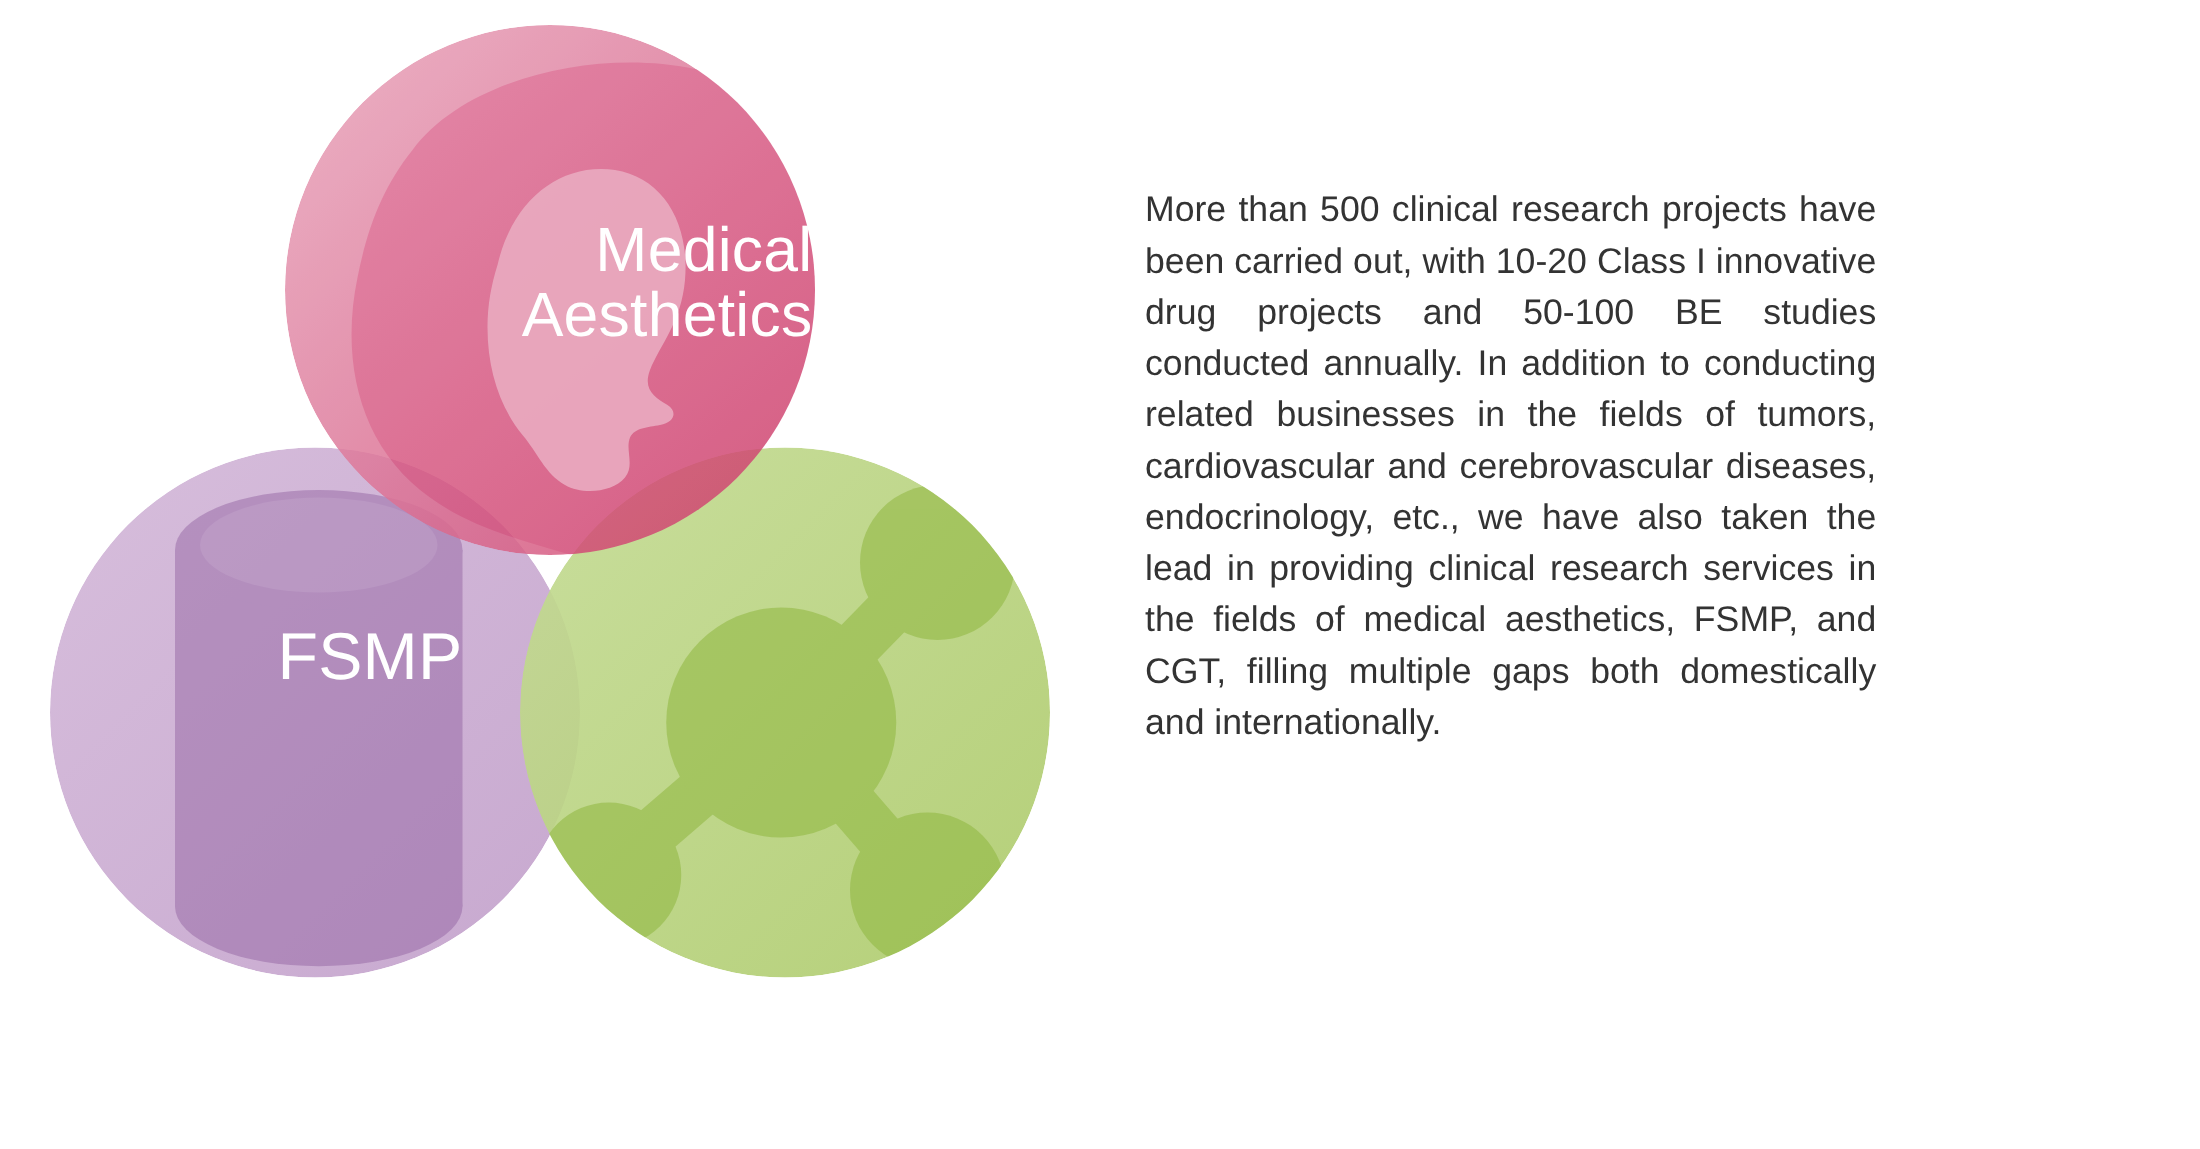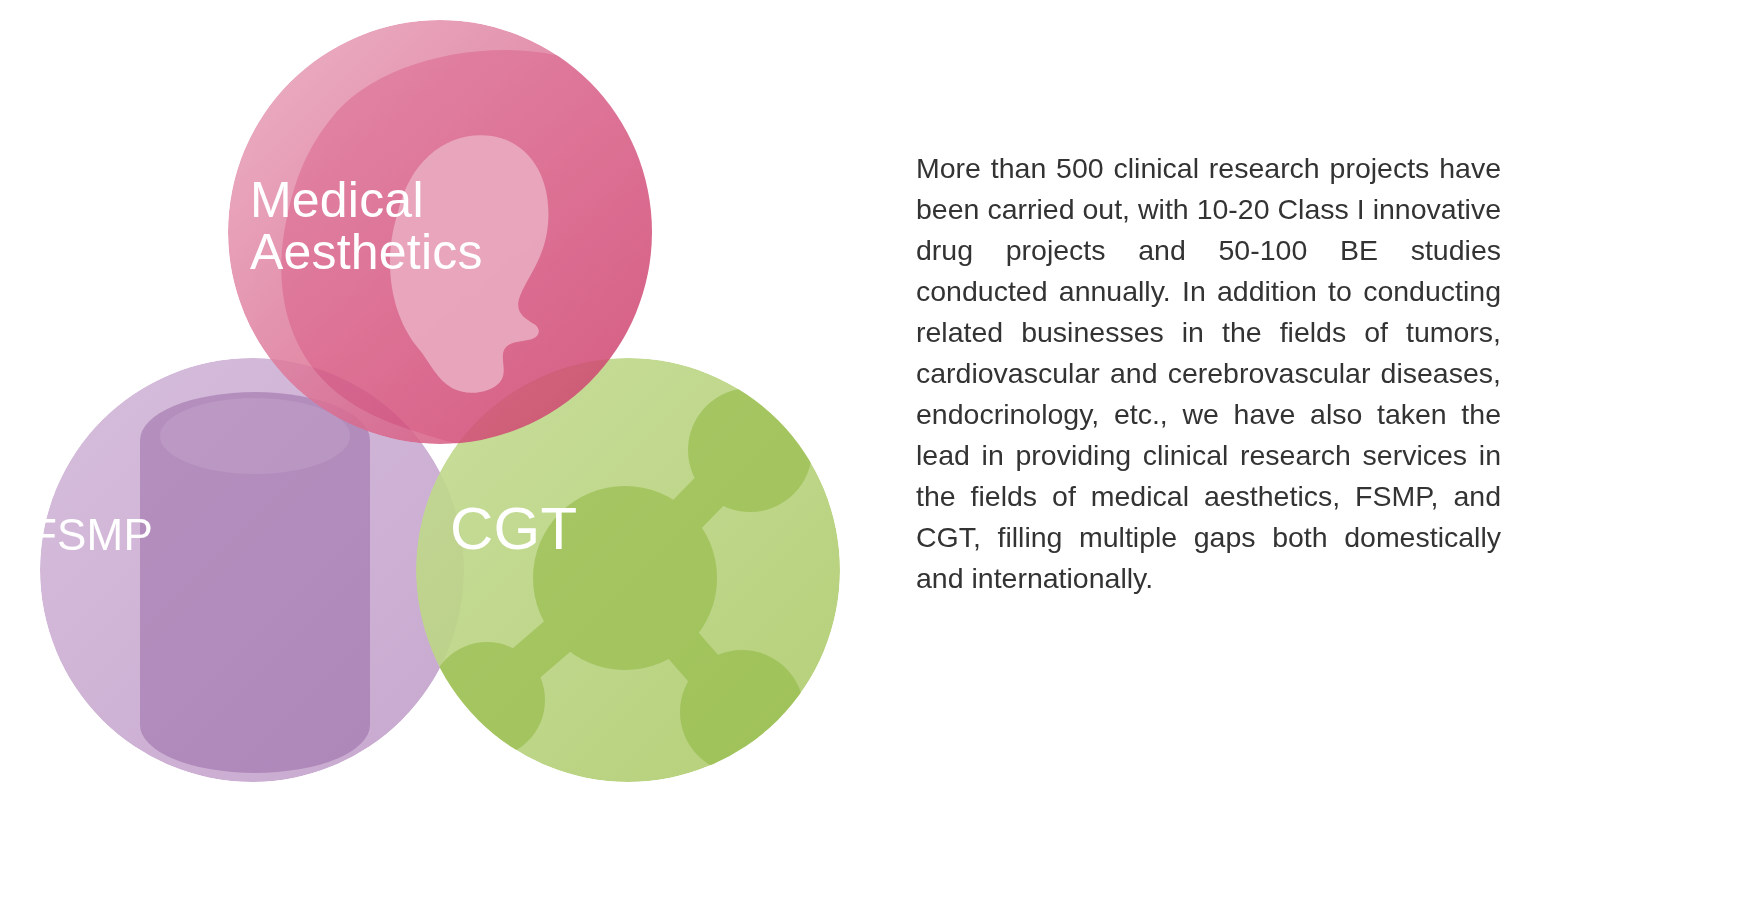--- a/index.html
+++ b/index.html
@@ -35,38 +35,37 @@
     top: 0;
     width: 880px;
     height: 820px;
   }
 
   .venn-label {
     position: absolute;
     color: #ffffff;
     font-family: "Liberation Sans", sans-serif;
     font-weight: 400;
-    text-align: left;
+    text-align: right;
     line-height: 1.04;
     letter-spacing: 0.2px;
     white-space: pre-line;
     pointer-events: none;
   }
   #label-medical {
     left: 250px;
     top: 174px;
     width: 400px;
     font-size: 50px;
   }
   #label-fsmp {
     left: 30px;
     top: 498px;
     width: 340px;
-    font-size: 44px;
-    margin-top: 14px;
+    font-size: 53px;
   }
   #label-cgt {
     left: 450px;
     top: 498px;
     width: 340px;
     font-size: 60px;
   }
 
   
   #description-block {
@@ -175,20 +174,19 @@
                  C 390 244, 393 228, 398 212 Z"></path>
       </g>
 
     </svg>
 
     <div class="venn-label" id="label-medical">Medical
 Aesthetics</div>
 
     <div class="venn-label" id="label-fsmp">FSMP</div>
 
-    <div class="venn-label" id="label-cgt">CGT</div>
   </div>
 
   <div id="description-block">
     <p id="description-text">More than 500 clinical research projects have been carried out, with 10-20 Class I innovative drug projects and 50-100 BE studies conducted annually. In addition to conducting related businesses in the fields of tumors, cardiovascular and cerebrovascular diseases, endocrinology, etc., we have also taken the lead in providing clinical research services in the fields of medical aesthetics, FSMP, and CGT, filling multiple gaps both domestically and internationally.</p>
   </div>
 
 </div>
 
 </body></html>

